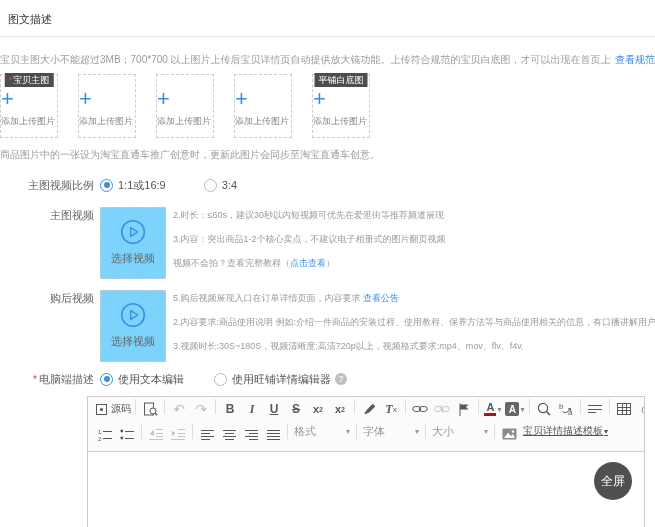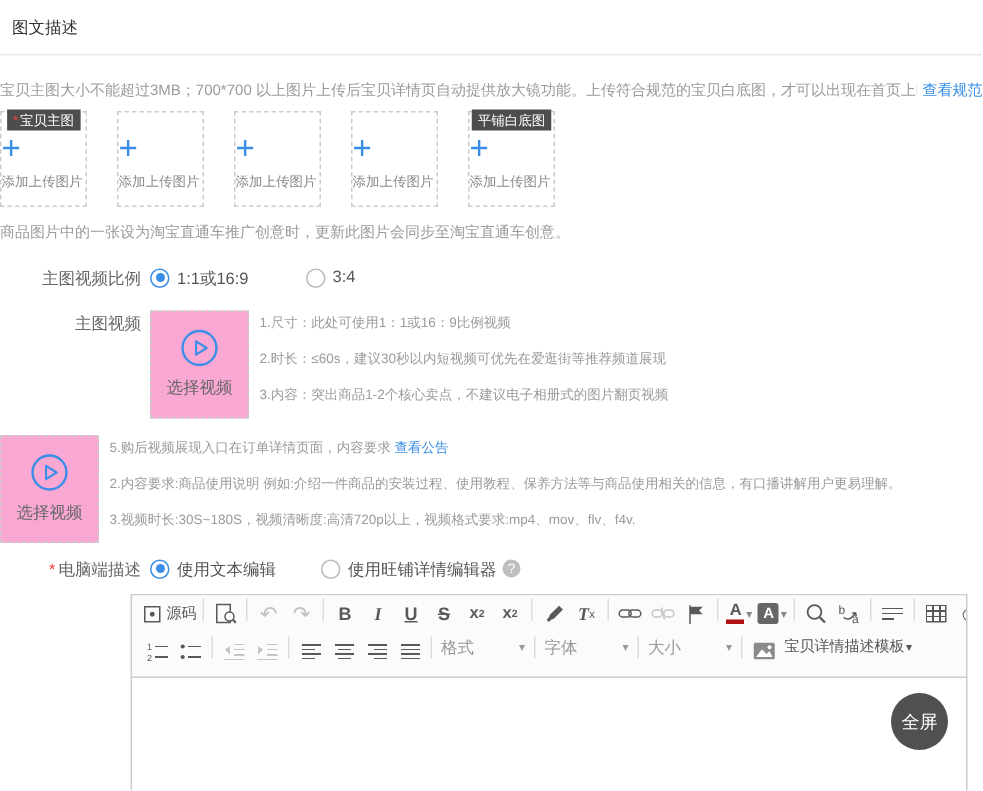--- a/index.html
+++ b/index.html
@@ -25,21 +25,21 @@
   .uplabel { display:block; font-size:9px; color:#888; margin-top:5px; }
   .img-note { font-size:10px; color:#9b9b9b; margin-top:10px; margin-bottom:3px; }
   
   .radio-line { display:flex; align-items:center; font-size:11px; color:#555; }
   .radio-opt { display:flex; align-items:center; margin-right:38px; cursor:pointer; }
   .radio { width:13px; height:13px; border-radius:50%; border:1px solid #bbb; background:#fff; margin-right:5px; position:relative; flex:none; }
   .radio.on { border-color:#3a8ee6; }
   .radio.on::after { content:""; position:absolute; left:2.5px; top:2.5px; width:6px; height:6px; border-radius:50%; background:#3a8ee6; }
   
   .vid-row { display:flex; }
-  .vidbox { flex:none; width:66px; height:72px; border:1px dashed #ccc; text-align:center; cursor:pointer; background:#f9a8d4; }
+  .vidbox { flex:none; width:66px; height:72px; border:1px dashed #ccc; text-align:center; cursor:pointer; background:#7dd3fc; }
   .vidbox svg { margin-top:11px; }
   .vidlabel { display:block; font-size:11px; color:#666; margin-top:6px; }
   .vlines { margin-left:7px; flex:1; min-width:0; }
   .vlines p { font-size:9px; color:#9b9b9b; margin:2px 0 11px; white-space:nowrap; }
   .vlines p a { font-size:9px; }
   
   .help { display:inline-block; width:12px; height:12px; border-radius:50%; background:#bfbfbf; color:#fff; font-size:9px; line-height:12px; text-align:center; margin-left:4px; }
   
   .editor { margin-left:87px; width:558px; border:1px solid #ccc; margin-top:2px; }
   .toolbar { background:#fbfbfb; border-bottom:1px solid #ccc; padding:2px 6px; overflow:hidden; }
@@ -55,21 +55,21 @@
   .subsup sub,.subsup sup { font-size:7px; }
   .tx i { font-family:"Liberation Serif","DejaVu Serif",serif; font-weight:bold; }
   .tx sub { font-size:8px; }
   .fc { display:inline-flex; flex-direction:column; align-items:center; line-height:10px; font-size:11px; font-weight:bold; }
   .fc .bar { width:12px; height:3px; background:#b01212; margin-top:1px; }
   .bc { display:inline-flex; width:14px; height:14px; background:#666; border-radius:2px; color:#fff; font-size:10px; font-weight:bold; align-items:center; justify-content:center; }
   .caret { font-size:8px; color:#888; margin-left:1px; }
   .glyph { font-size:14px; line-height:14px; }
   .tb-select { display:flex; align-items:center; justify-content:space-between; width:62px; padding:0 3px; color:#999; font-size:11px; cursor:pointer; flex:none; }
   .tb-select .caret { font-size:8px; color:#999; }
-  .tb-template { display:flex; align-items:center; color:#555; font-size:10px; cursor:pointer; margin-left:3px; flex:none; }
+  .tb-template { display:flex; align-items:center; color:#555; font-size:10px; cursor:pointer; margin-left:3px; flex:none;text-decoration:underline; }
   .tb-template .caret { color:#555; }
   .src-label { font-size:10px; margin-left:3px; }
   .canvas { position:relative; height:140px; background:#fff; }
   .fullscreen-btn { position:absolute; top:10px; right:12px; width:38px; height:38px; border-radius:50%; background:rgba(56,56,56,0.88); color:#fff; font-size:12px; display:flex; align-items:center; justify-content:center; cursor:pointer; }
   svg { display:block; }
   .replace-svg text { font-family:"Liberation Sans","DejaVu Sans",sans-serif; }
 </style>
 </head>
 <body>
 
@@ -132,28 +132,29 @@
       <div class="lbl">主图视频</div>
       <div class="content" style="display:flex;">
         <div class="vidbox">
           <svg width="26" height="26" viewBox="0 0 26 26" style="margin:11px auto 0;">
             <circle cx="13" cy="13" r="11.3" fill="none" stroke="#3a8ee6" stroke-width="1.6"></circle>
             <path d="M10.7 8.6 L17.8 13 L10.7 17.4 Z" fill="none" stroke="#3a8ee6" stroke-width="1.4" stroke-linejoin="round"></path>
           </svg>
           <span class="vidlabel">选择视频</span>
         </div>
         <div class="vlines">
-          <p>1.尺寸：此处可使用1：1或16：9比例视频</p>
           <p>2.时长：≤60s，建议30秒以内短视频可优先在爱逛街等推荐频道展现</p>
           <p>3.内容：突出商品1-2个核心卖点，不建议电子相册式的图片翻页视频</p>
+          <p><span>视频不会拍？查看完整教程（</span><a class="link">点击查看</a><span>）</span></p>
         </div>
       </div>
     </div>
 
     <div class="row vid-row" style="margin-bottom:7px;">
+      <div class="lbl">购后视频</div>
       <div class="content" style="display:flex;">
         <div class="vidbox">
           <svg width="26" height="26" viewBox="0 0 26 26" style="margin:11px auto 0;">
             <circle cx="13" cy="13" r="11.3" fill="none" stroke="#3a8ee6" stroke-width="1.6"></circle>
             <path d="M10.7 8.6 L17.8 13 L10.7 17.4 Z" fill="none" stroke="#3a8ee6" stroke-width="1.4" stroke-linejoin="round"></path>
           </svg>
           <span class="vidlabel">选择视频</span>
         </div>
         <div class="vlines">
           <p><span>5.购后视频展现入口在订单详情页面，内容要求 </span><a class="link">查看公告</a></p>

